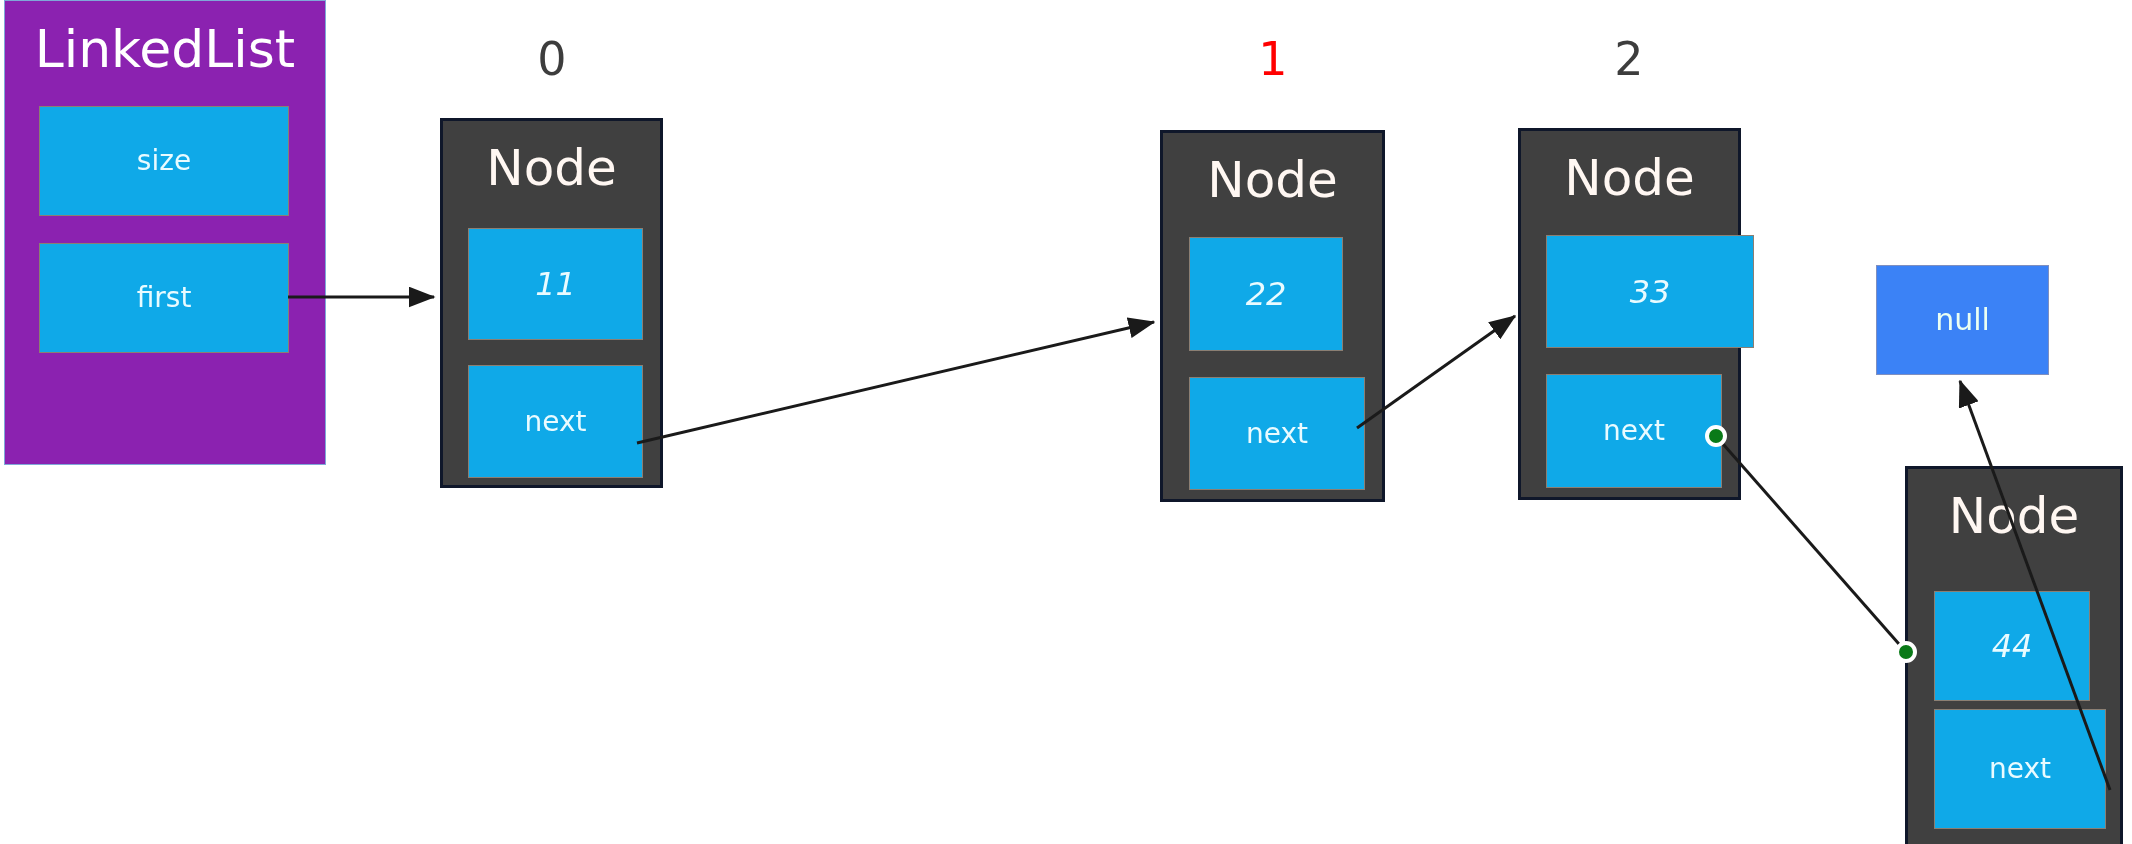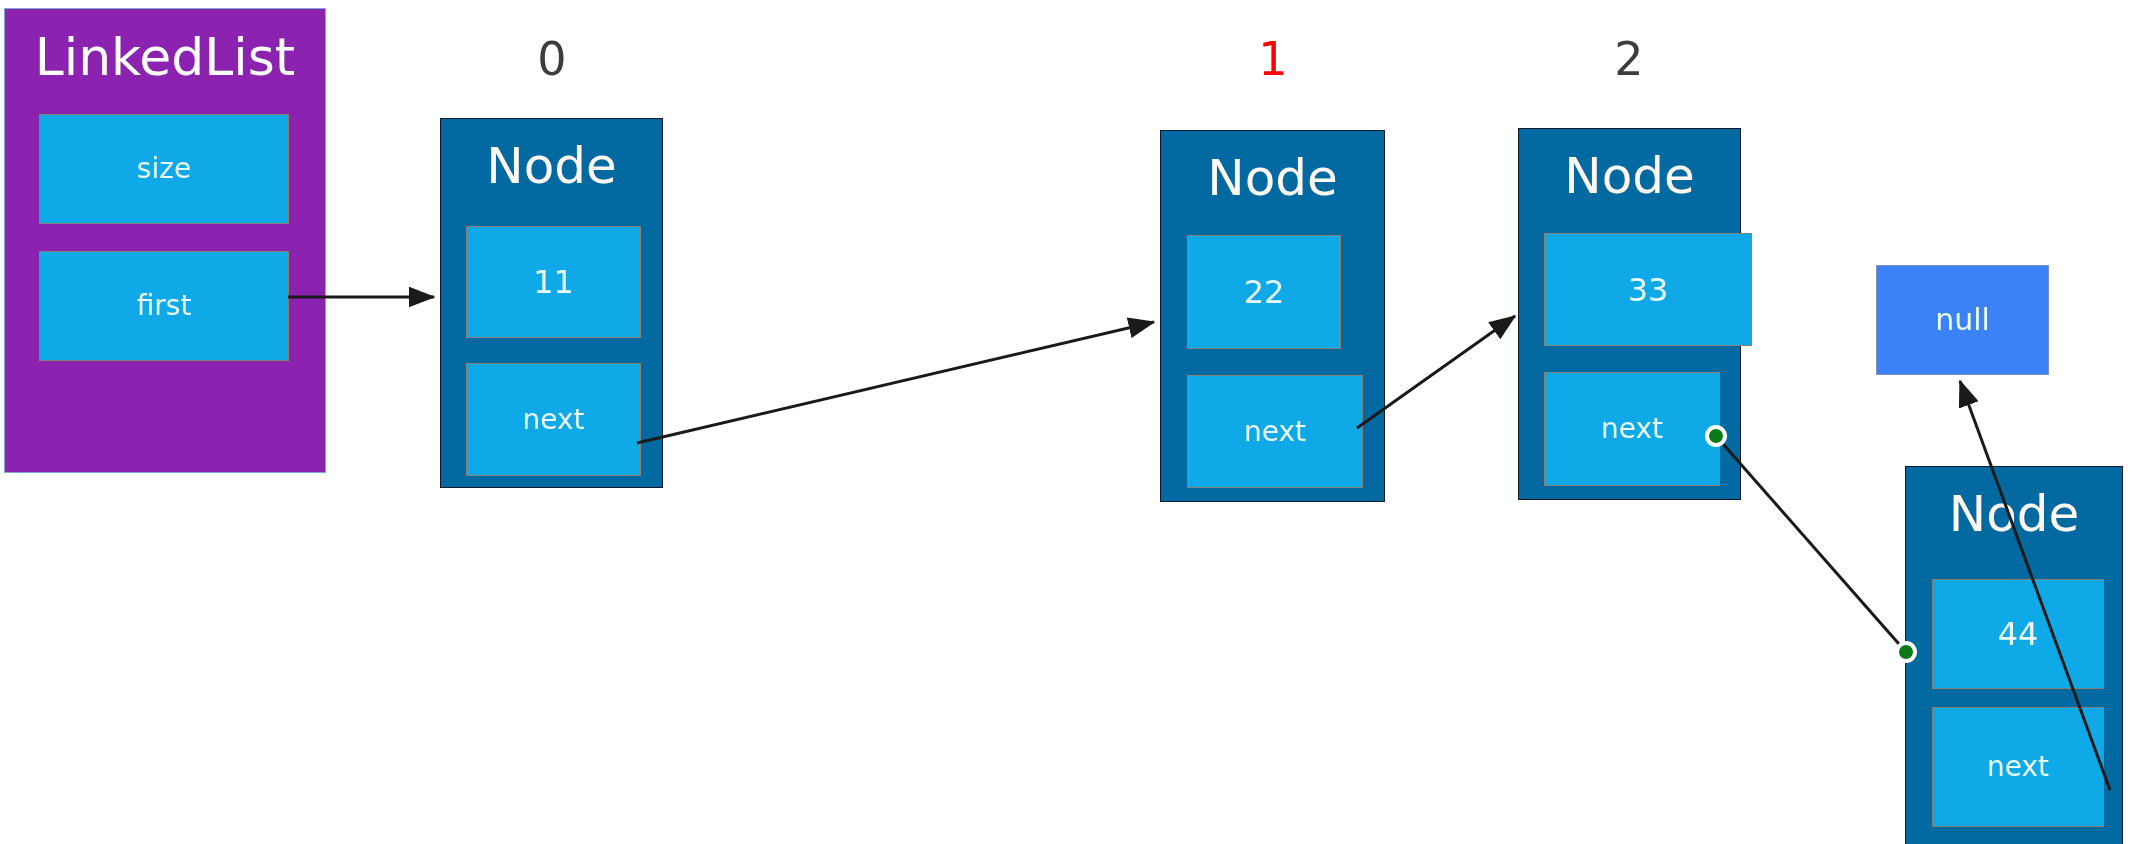--- a/index.html
+++ b/index.html
@@ -32,22 +32,22 @@
     text-align: center;
     color: #ffffff;
     font-size: 52px;
     line-height: 1;
     white-space: nowrap;
   }
 
   
   .node-box {
     position: absolute;
-    background: #0369a1;
-    border: 1px solid #0f172a;
+    background: #404040;
+    border: 3px solid #0f172a;
     box-sizing: border-box;
   }
   .node-title {
     position: absolute;
     left: 0;
     right: 0;
     text-align: center;
     color: #fff7f2;
     font-size: 50px;
     line-height: 1;
@@ -60,21 +60,21 @@
     background: #0FA9E8;
     border: 1px solid #8b7f73;
     box-sizing: border-box;
     display: flex;
     align-items: center;
     justify-content: center;
     color: #e9fbff;
     font-size: 28px;
     line-height: 1;
   }
-  .field.val { font-size: 32px; }
+  .field.val { font-size: 32px; font-style: italic; }
 
   
   .null-box {
     position: absolute;
     background: #3b82f6;
     border: 1px solid #7f8fbf;
     box-sizing: border-box;
     display: flex;
     align-items: center;
     justify-content: center;
@@ -115,21 +115,21 @@
 </style>
 </head>
 <body>
 
 <div id="canvas">
 
   <div class="index-label" style="left:552px; top:36px; color:#3d3d3d;">0</div>
   <div class="index-label" style="left:1273px; top:36px; color:#FF0000;">1</div>
   <div class="index-label" style="left:1629px; top:36px; color:#3d3d3d;">2</div>
 
-  <div class="ll-box" style="left:4px; top:8px; width:322px; height:465px;">
+  <div class="ll-box" style="left:4px; top:0; width:322px; height:465px;">
     <div class="ll-title" style="top:22px;">LinkedList</div>
     <div class="field" style="left:34px; top:105px; width:250px; height:110px;">size</div>
     <div class="field" style="left:34px; top:242px; width:250px; height:110px;">first</div>
   </div>
 
   <div class="node-box" style="left:440px; top:118px; width:223px; height:370px;">
     <div class="node-title" style="top:22px;">Node</div>
     <div class="field val" style="left:25px; top:107px; width:175px; height:112px;">11</div>
     <div class="field" style="left:25px; top:244px; width:175px; height:113px;">next</div>
   </div>
@@ -143,21 +143,21 @@
   <div class="node-box" style="left:1518px; top:128px; width:223px; height:372px;">
     <div class="node-title" style="top:22px;">Node</div>
     <div class="field val" style="left:25px; top:104px; width:208px; height:113px;">33</div>
     <div class="field" style="left:25px; top:243px; width:176px; height:114px;">next</div>
   </div>
 
   <div class="null-box" style="left:1876px; top:265px; width:173px; height:110px;">null</div>
 
   <div class="node-box" style="left:1905px; top:466px; width:218px; height:390px;">
     <div class="node-title" style="top:22px;">Node</div>
-    <div class="field val" style="left:26px; top:112px; width:172px; height:110px;">44</div>
+    <div class="field val" style="left:26px; top:122px; width:156px; height:110px;">44</div>
     <div class="field" style="left:26px; top:240px; width:172px; height:120px;">next</div>
   </div>
 
   <svg id="arrows" viewBox="0 0 2132 844">
     <defs>
       <marker id="arrowhead" markerWidth="9" markerHeight="7" refX="8.5" refY="3.5" orient="auto" markerUnits="strokeWidth">
         <polygon points="0 0, 9 3.5, 0 7" fill="#1a1a1a"></polygon>
       </marker>
     </defs>
 

